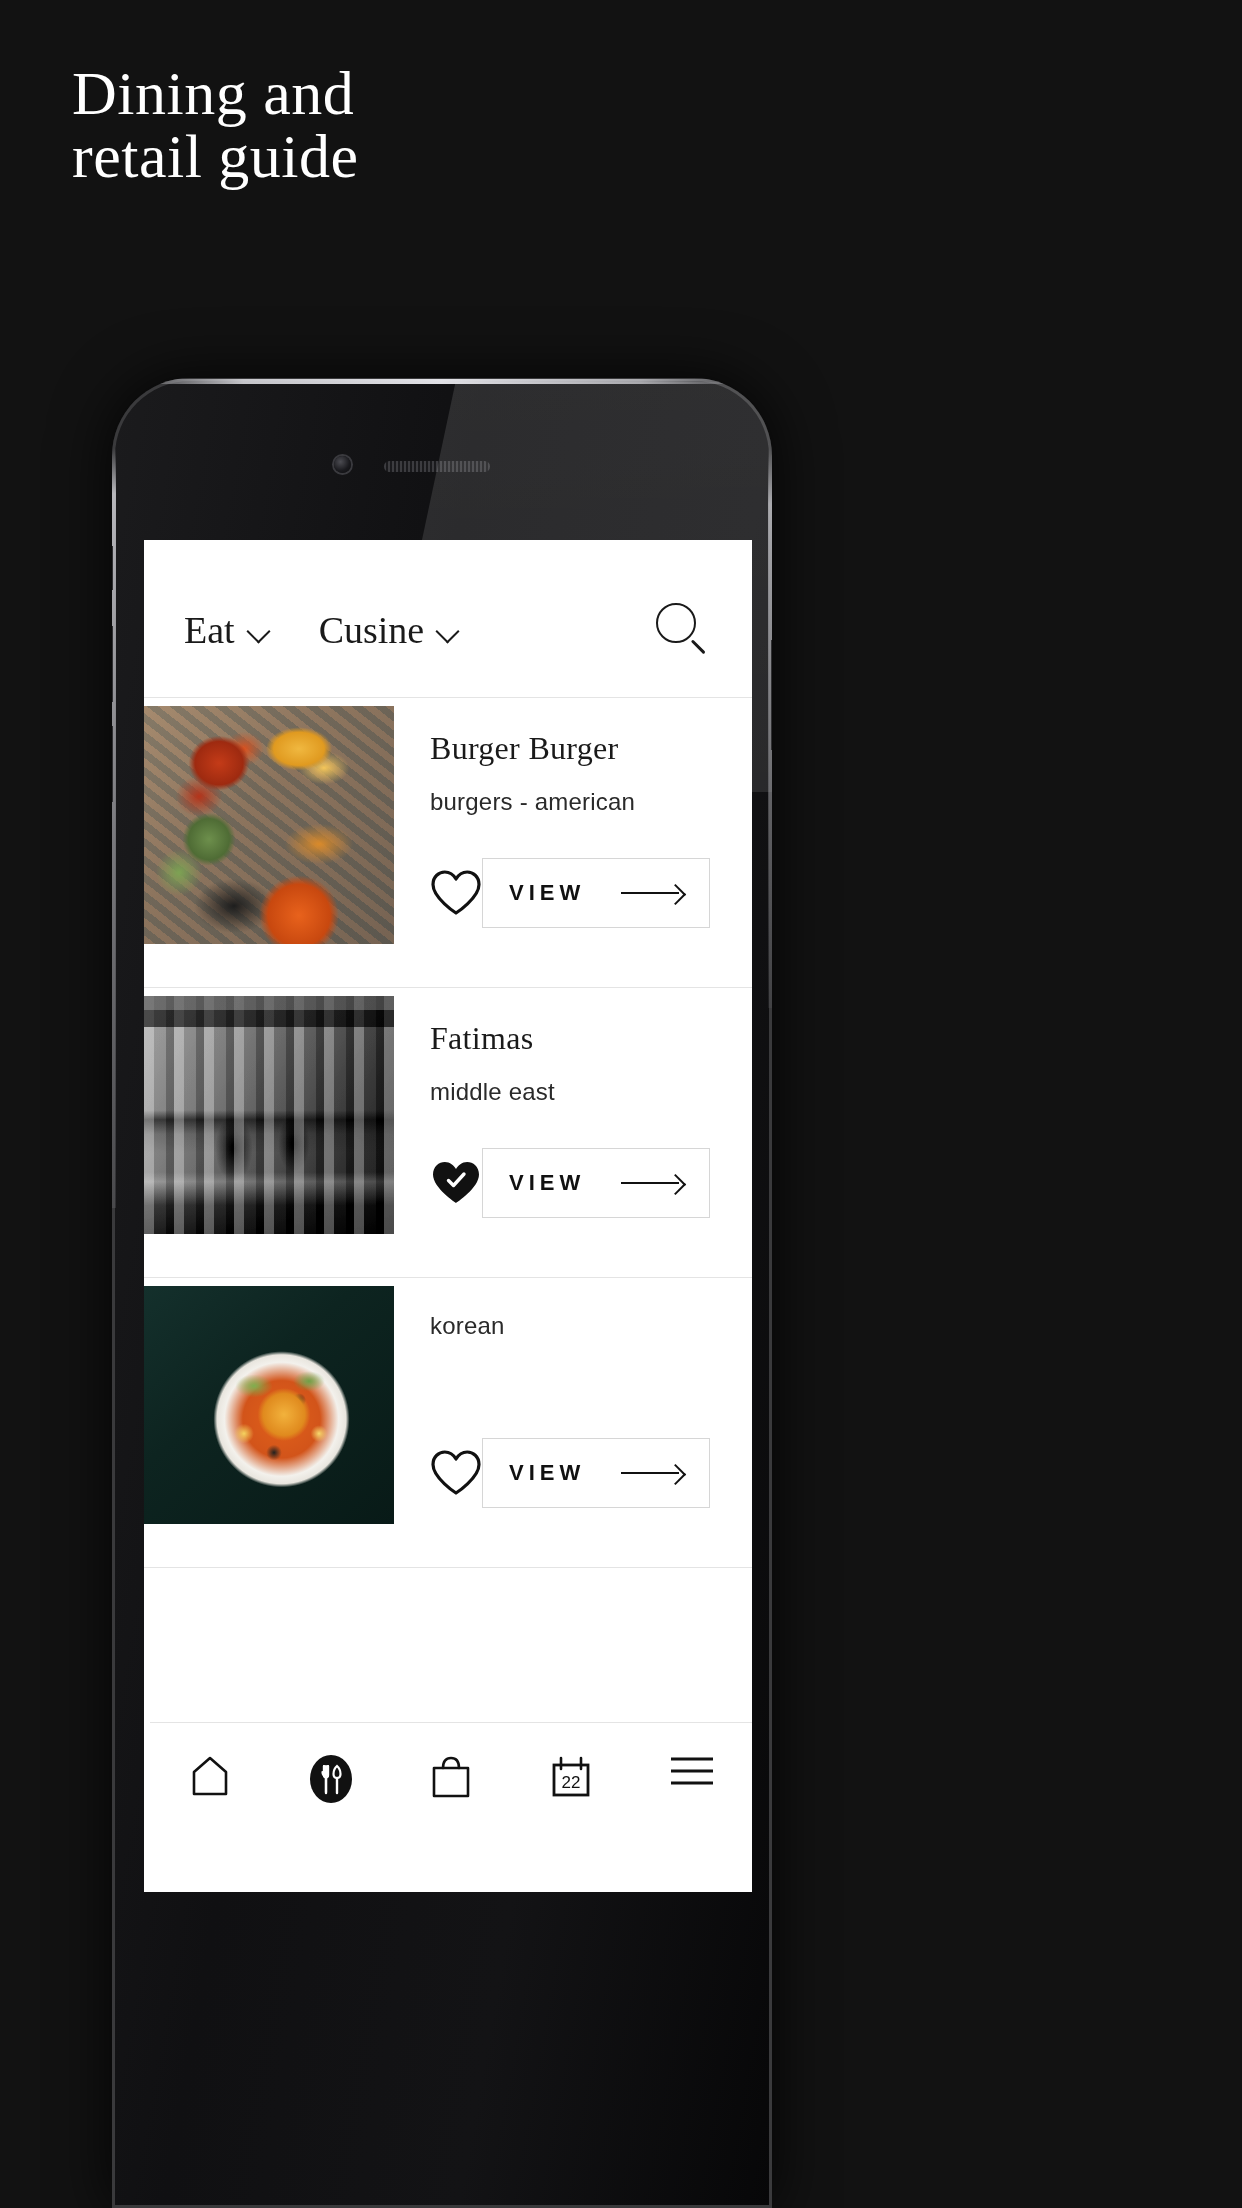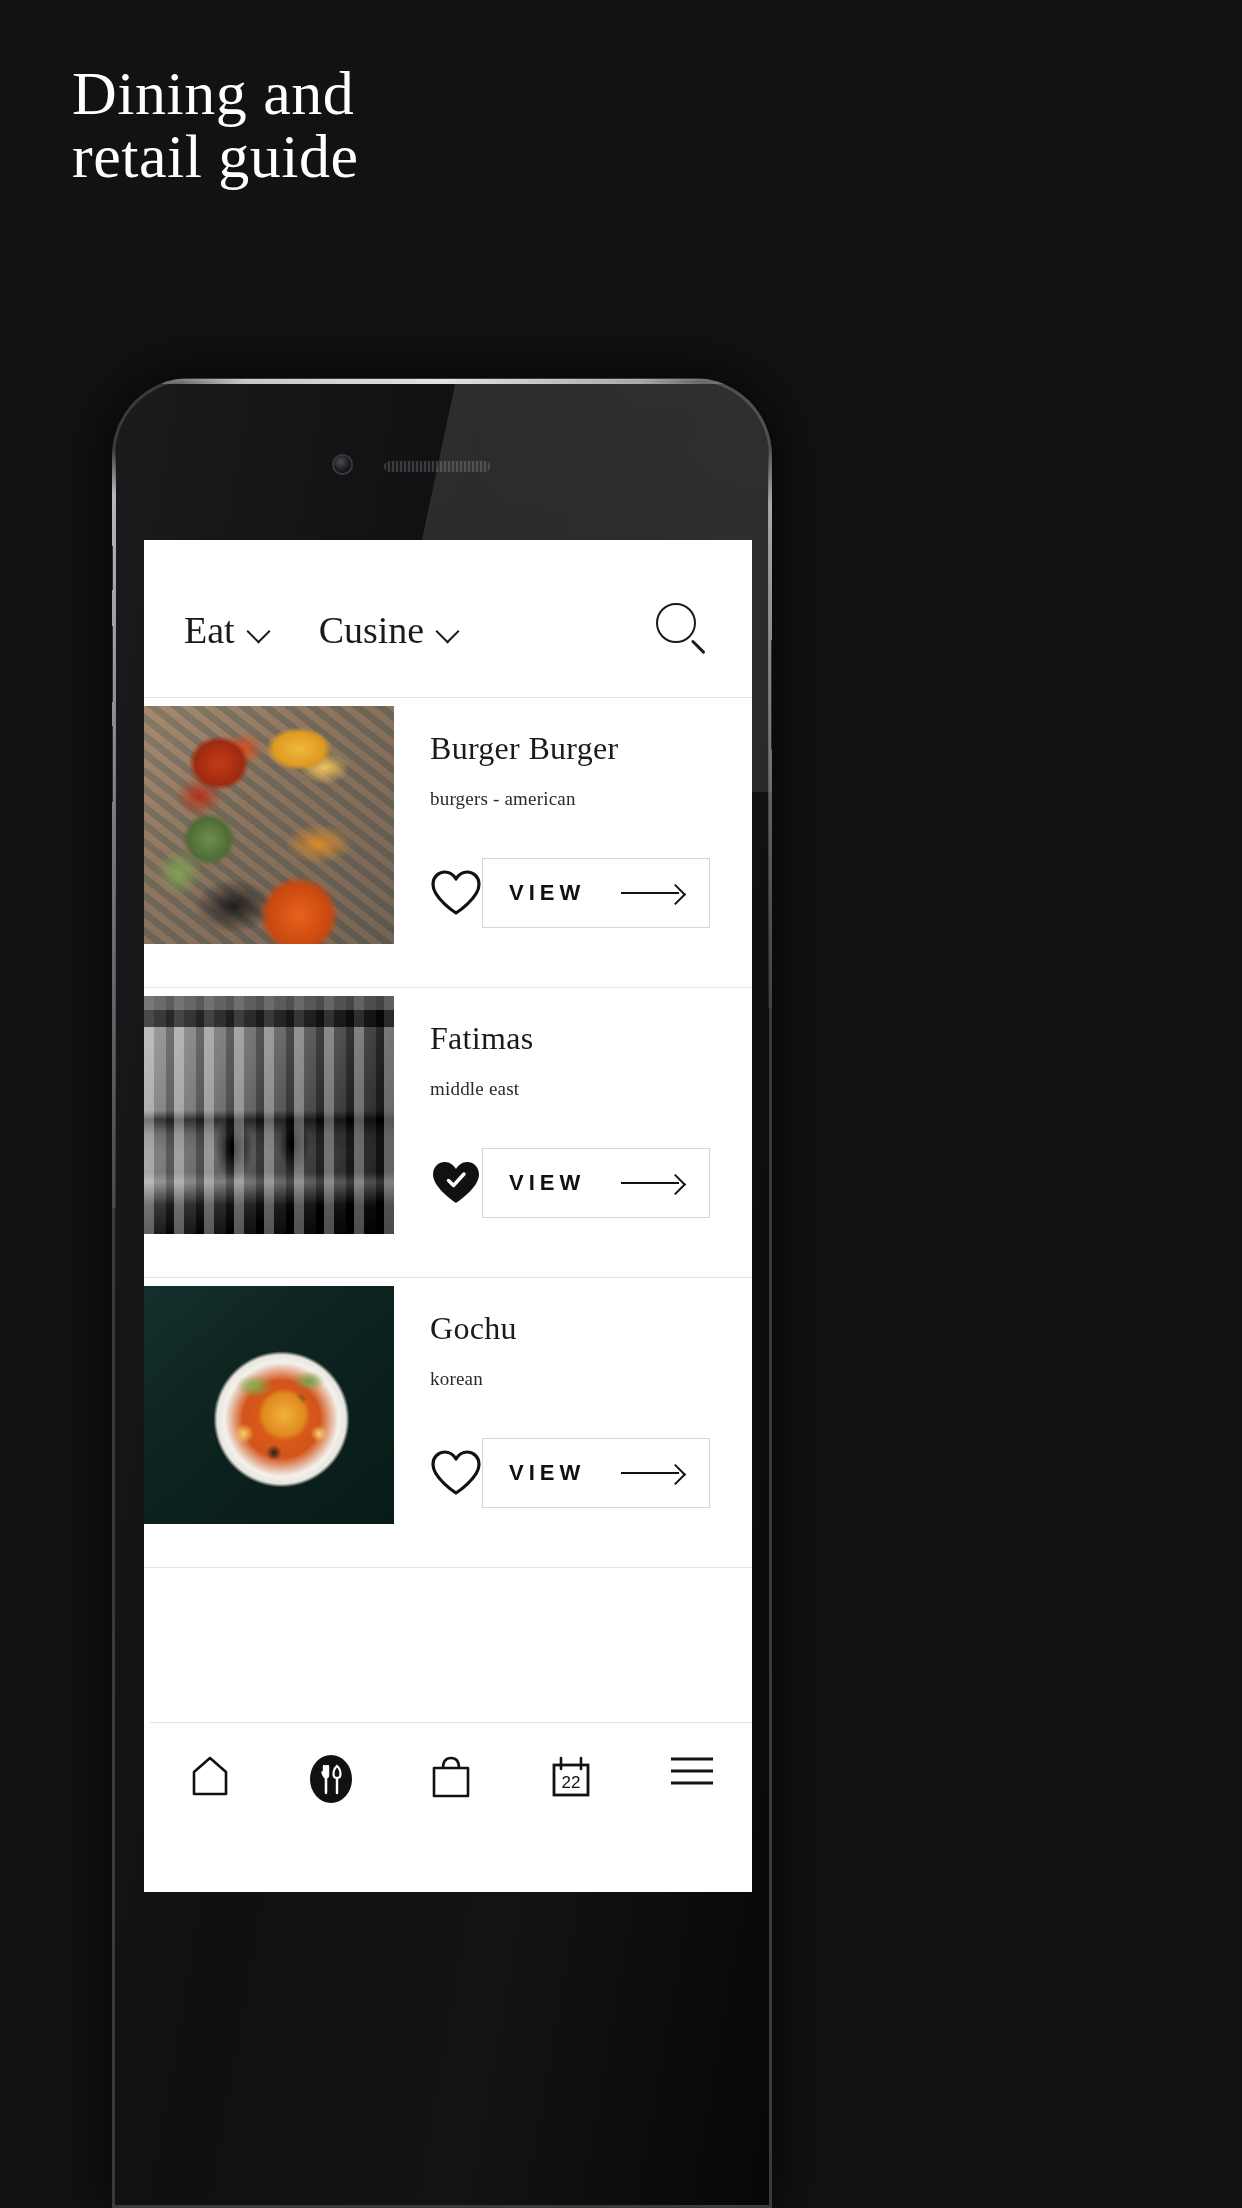--- a/index.html
+++ b/index.html
@@ -306,22 +306,22 @@
   .place-name {
     font-family: "Liberation Serif", "DejaVu Serif", serif;
     font-size: 32px;
     color: #1a1a1a;
     line-height: 1;
     margin-bottom: 24px;
     letter-spacing: 0.3px;
   }
 
   .place-cat {
-    font-family: Liberation Serif, serif;
-    font-size: 19px;
+    font-family: Liberation Sans, sans-serif;
+    font-size: 24px;
     color: #2a2a2a;
     letter-spacing: 0.2px;
   }
 
   .row-actions {
     position: absolute;
     left: 36px;
     right: 42px;
     top: 160px;
     display: flex;
@@ -473,21 +473,20 @@
               <span class="view-label">VIEW</span>
               <span class="view-arrow"></span>
             </div>
           </div>
         </div>
       </div>
 
       <div class="row">
         <div class="thumb thumb-stew"></div>
         <div class="row-info">
-          <div class="place-name">Gochu</div>
           <div class="place-cat">korean</div>
 
           <div class="row-actions">
             <span class="heart">
               <svg width="52" height="48" viewBox="0 0 52 48">
                 <path d="M26 44 C26 44 3 29 3 15.5 C3 7.5 9 3 14.8 3 C20 3 24 6.6 26 10 C28 6.6 32 3 37.2 3 C43 3 49 7.5 49 15.5 C49 29 26 44 26 44 Z" fill="none" stroke="#111" stroke-width="3.2" stroke-linejoin="round"></path>
               </svg>
             </span>
             <div class="view-btn">
               <span class="view-label">VIEW</span>

